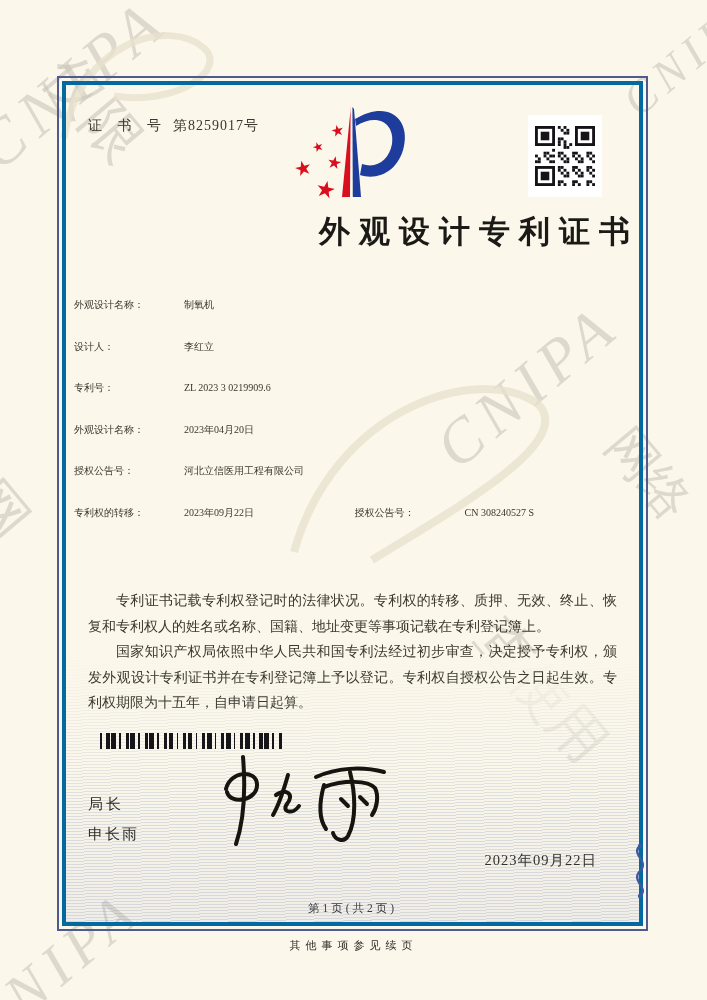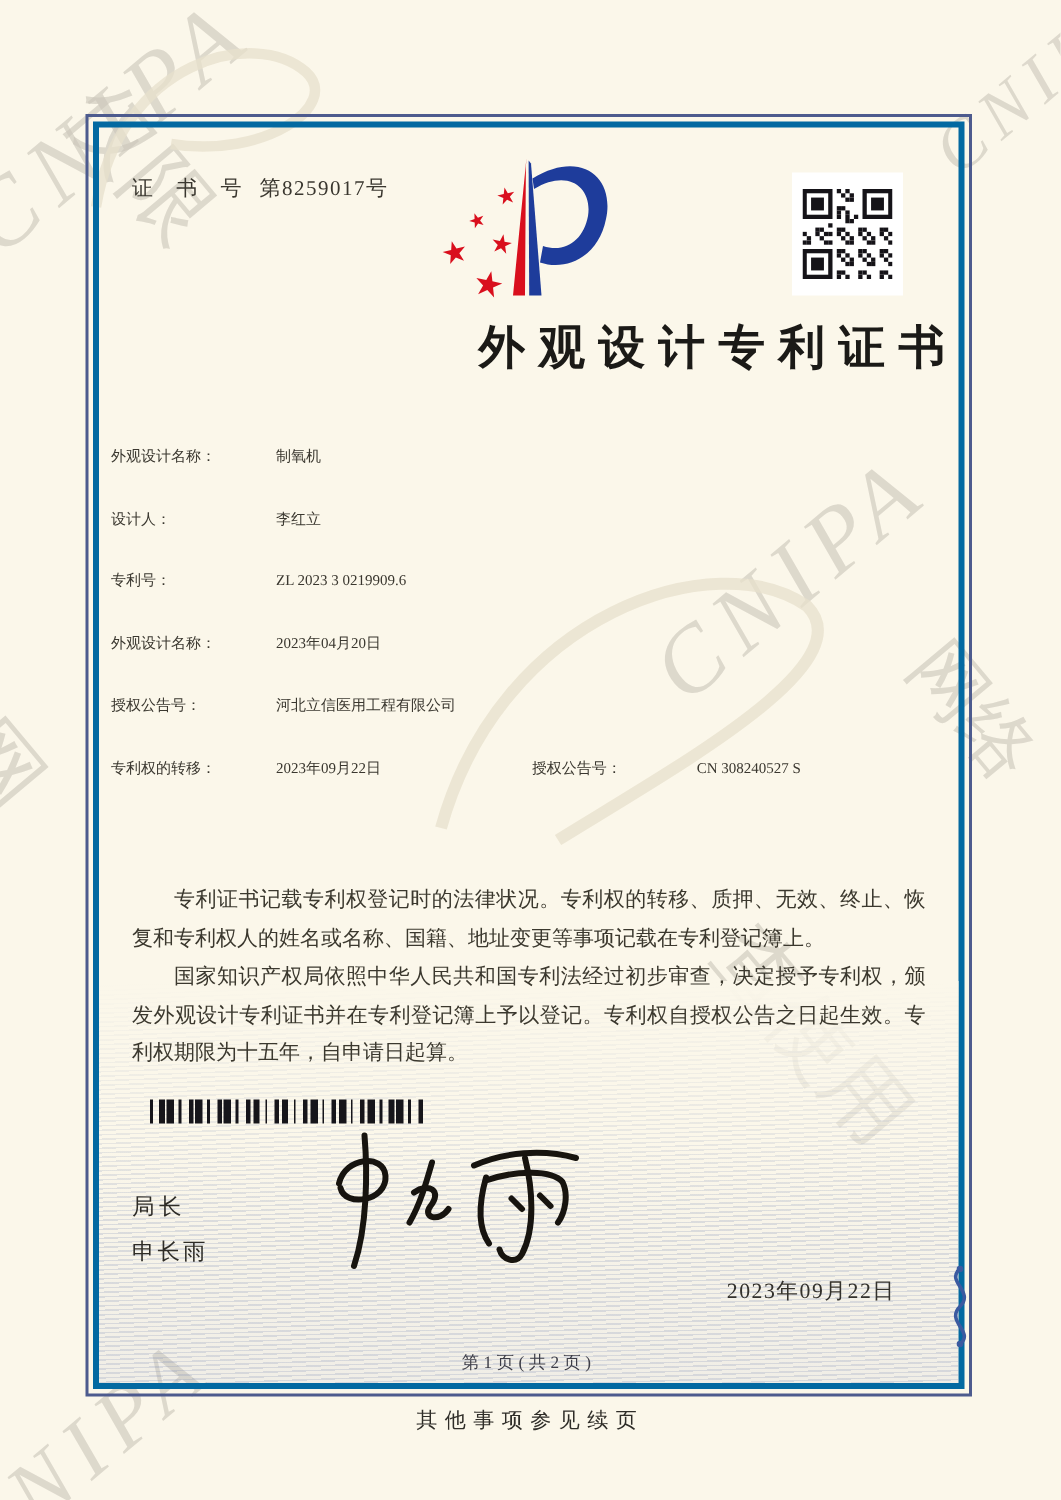--- a/index.html
+++ b/index.html
@@ -61,21 +61,21 @@
   .barcode{position:absolute;left:34px;top:648px;width:183px;height:16px;display:flex;}
   .barcode span{height:100%;}
   .barcode .b{background:#16151a;} .barcode .w{background:transparent;}
   .signer-title{position:absolute;left:22px;top:710px;font-size:15px;letter-spacing:3px;color:#2e2c27;}
   .signer-name{position:absolute;left:22px;top:740px;font-size:15px;letter-spacing:2px;color:#2e2c27;}
   .signature{position:absolute;left:132px;top:662px;}
   .issue-date{position:absolute;right:42px;top:766px;font-size:14.5px;letter-spacing:1px;color:#33312c;}
   .page-no{position:absolute;left:0;right:0;bottom:6px;text-align:center;font-size:11.5px;
            letter-spacing:3px;color:#3d3d47;}
   .flourish{position:absolute;right:-16px;top:758px;}
-  .footer-note{position:absolute;left:0;right:0;top:938px;text-align:center;font-size:14px;
+  .footer-note{position:absolute;left:0;right:0;top:938px;text-align:center;font-size:11px;
                letter-spacing:5px;color:#2f2d28;z-index:3;}
 </style>
 </head>
 <body>
 
 <div class="page">
 
   <div class="wm-layer">
     <span class="wm wm1">CNIPA</span>
     <span class="wm wm2 cn">仅限</span>

